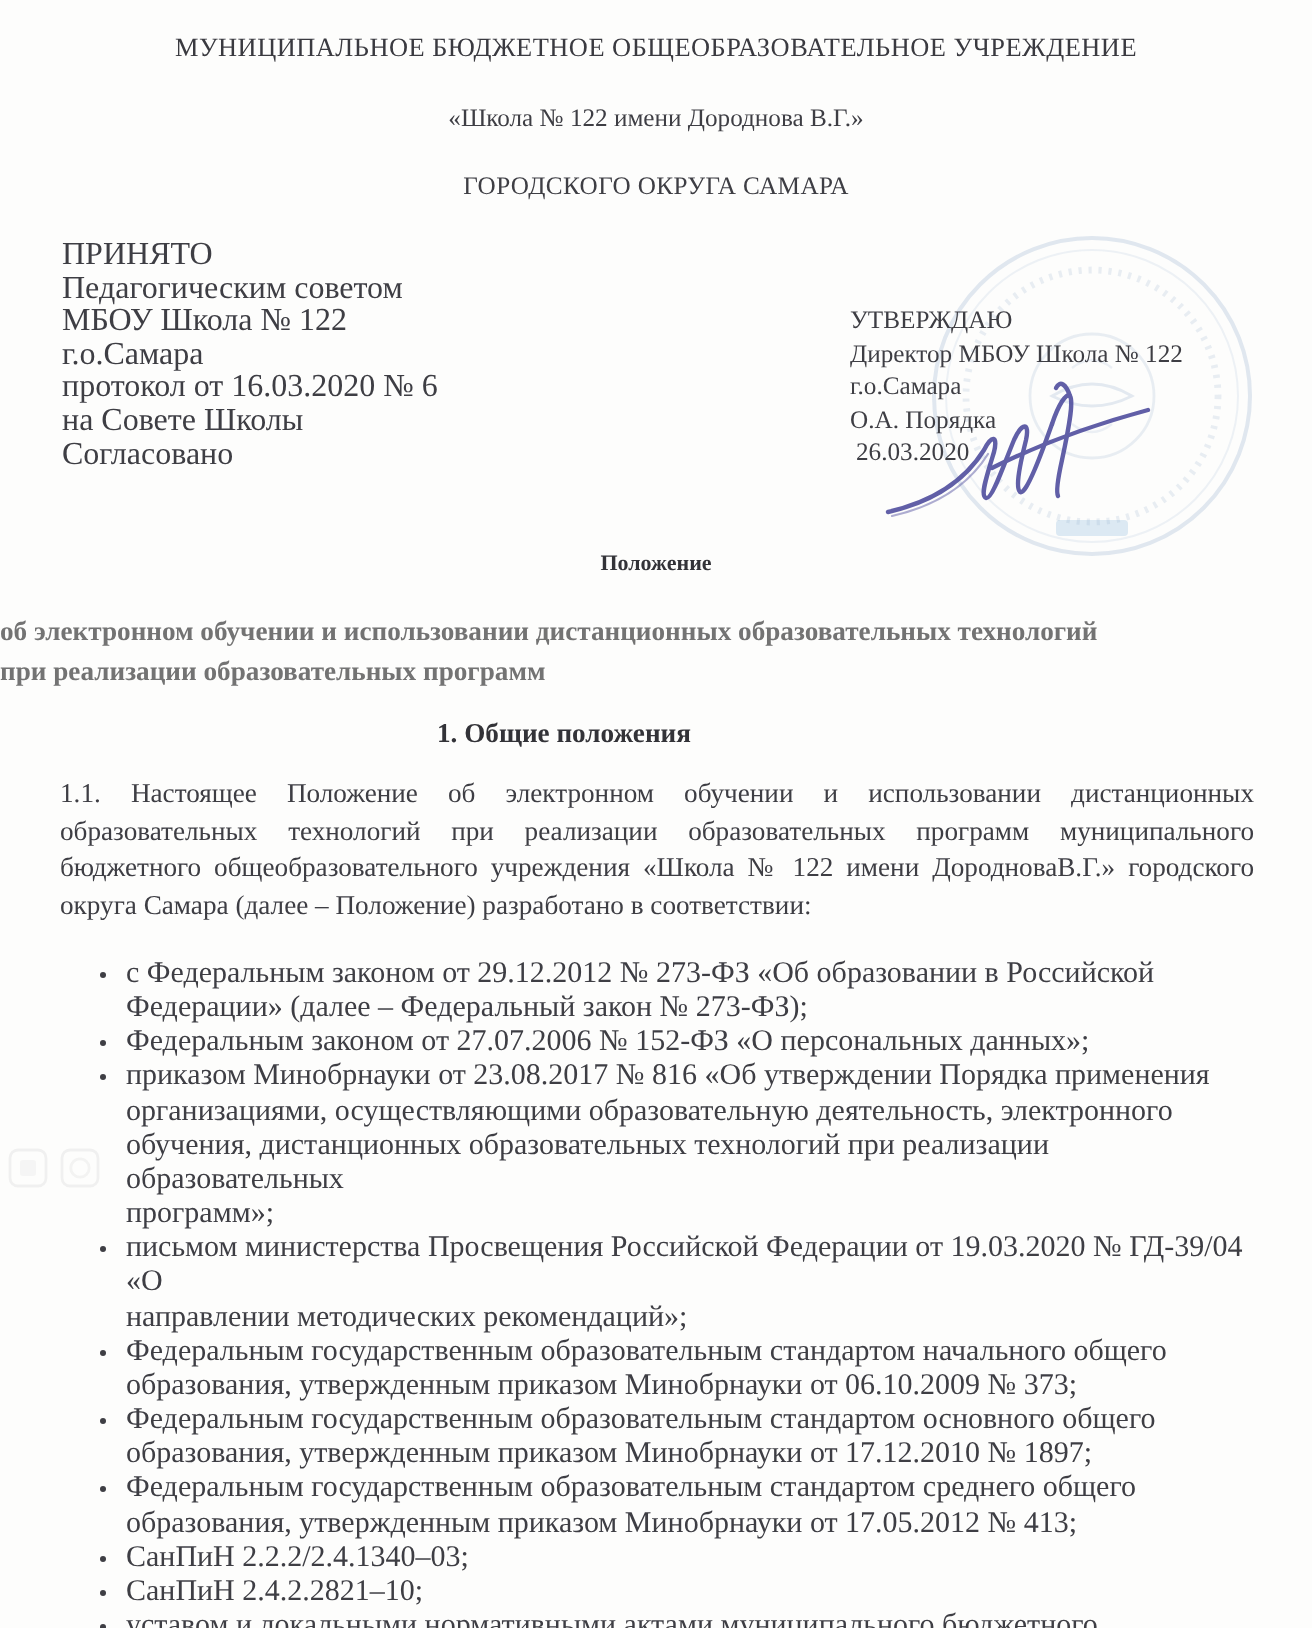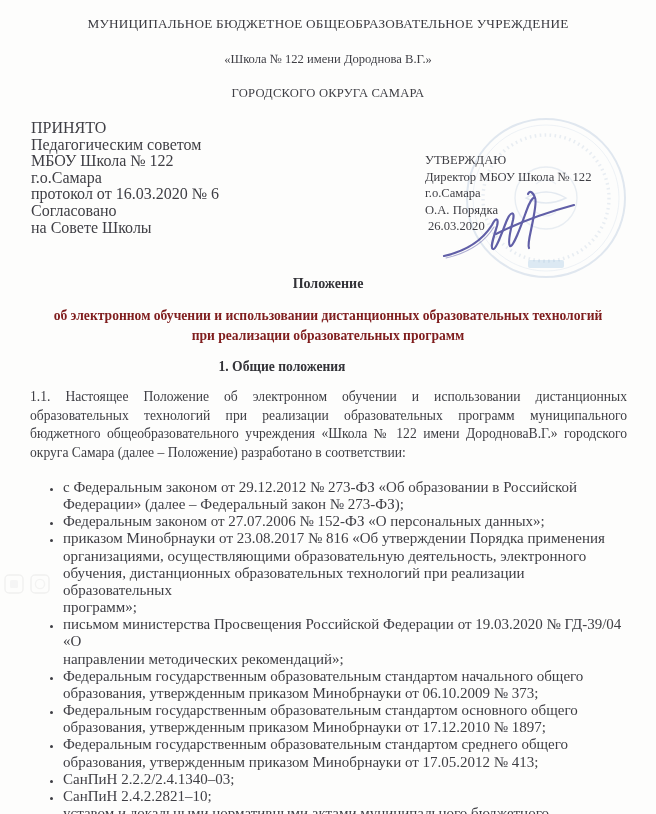--- a/index.html
+++ b/index.html
@@ -34,26 +34,26 @@
   }
   .approved-block .line:last-child { padding-left: 3px; }
 
   
   .stamp { position: absolute; left: 462px; top: 114px; z-index: 1; pointer-events: none; }
   .signature { position: absolute; left: 438px; top: 184px; z-index: 3; pointer-events: none; }
 
   
   .doc-title {
     position: absolute; top: 276px; left: 0; width: 656px;
-    text-align: center; font-weight: bold; font-size: 14px; color: #333338;
+    text-align: center; font-weight: bold; font-size: 11px; color: #333338;
   }
   .doc-subtitle {
     position: absolute; top: 306px; left: 0; width: 656px;
-    text-align: center; font-weight: bold; font-size: 13.6px; line-height: 19.5px;
-    white-space: pre-line; color: #7f1d1d; font-family: Liberation Serif, serif;
+    font-weight: bold; font-size: 13.6px; line-height: 19.5px;
+    white-space: pre-line; color: #737373; font-family: Liberation Serif, serif;
   }
   .section-heading {
     position: absolute; top: 359px; left: 0; width: 564px;
     text-align: center; font-weight: bold; font-size: 13.6px; color: #333338;
   }
 
   
   .para-1-1 {
     position: absolute; top: 388px; left: 30px; width: 597px;
     font-size: 13.6px; line-height: 18.6px; text-align: justify;
@@ -91,22 +91,22 @@
       <rect x="66" y="146" width="36" height="8" rx="2" fill="rgba(125,175,215,0.25)"></rect>
     </svg>
   </div>
 
   <div class="accepted-block">
     <div class="line">ПРИНЯТО</div>
     <div class="line">Педагогическим советом</div>
     <div class="line">МБОУ Школа № 122</div>
     <div class="line">г.о.Самара</div>
     <div class="line">протокол от 16.03.2020 № 6</div>
+    <div class="line">на Совете Школы</div>
     <div class="line">Согласовано</div>
-    <div class="line">на Совете Школы</div>
   </div>
 
   <div class="approved-block">
     <div class="line">УТВЕРЖДАЮ</div>
     <div class="line">Директор МБОУ Школа № 122</div>
     <div class="line">г.о.Самара</div>
     <div class="line">О.А. Порядка</div>
     <div class="line">26.03.2020</div>
   </div>
 

